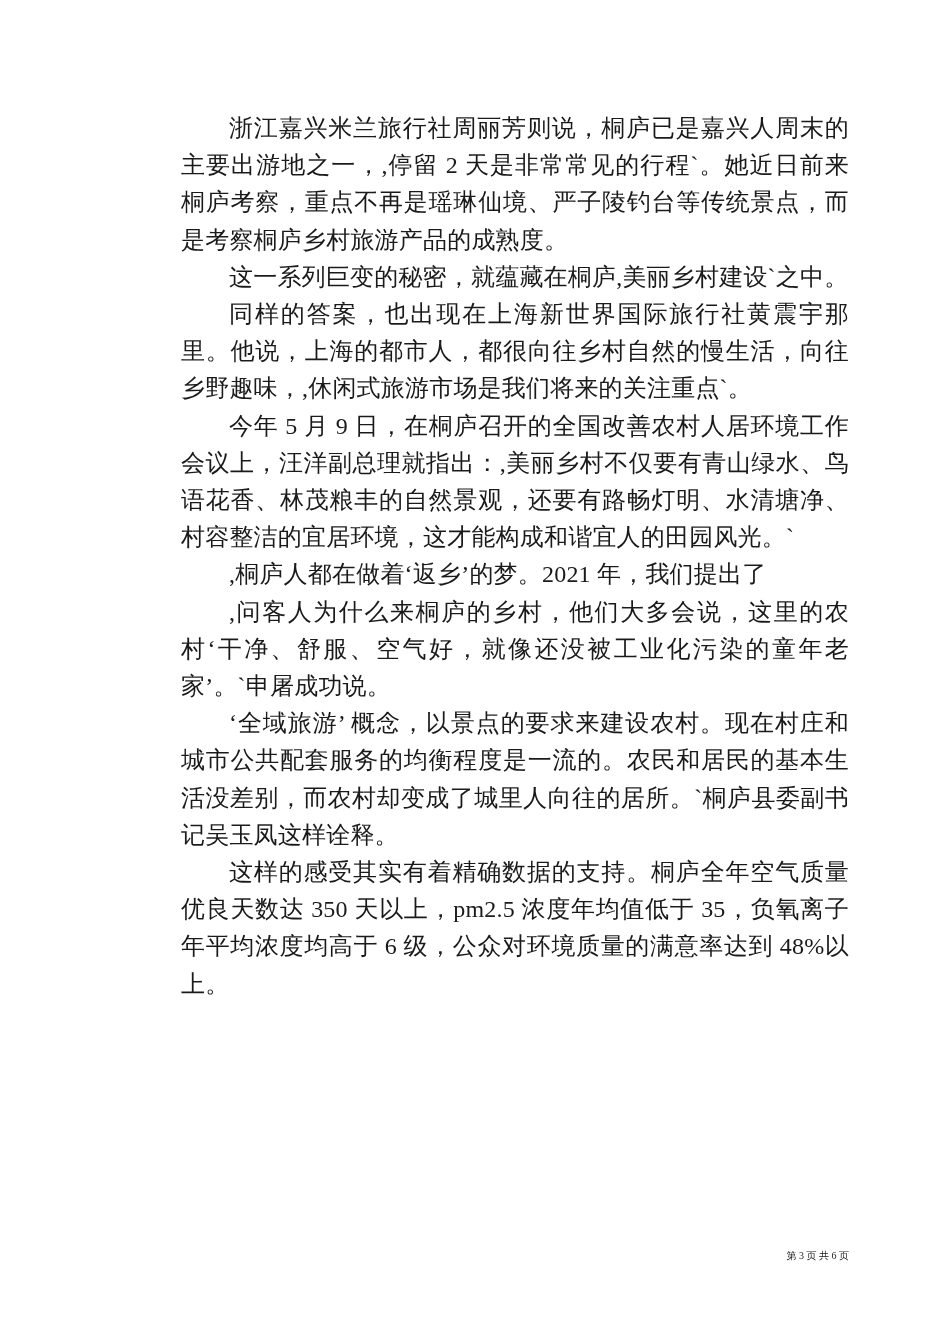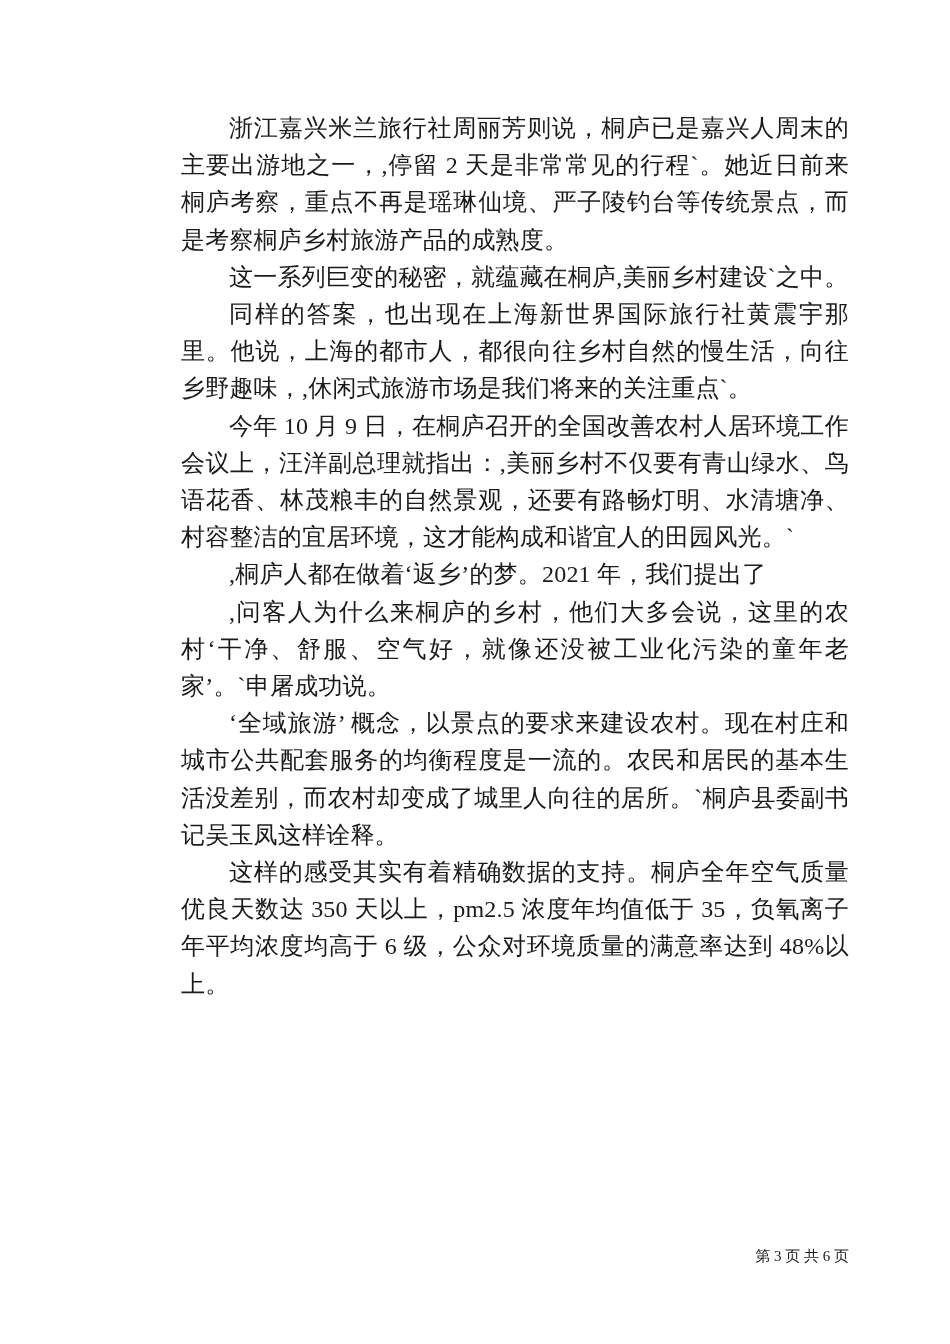--- a/index.html
+++ b/index.html
@@ -35,34 +35,34 @@
       text-align: justify;
       text-justify: inter-character;
       word-break: break-all;
     }
     .page-footer {
       position: absolute;
       left: 138px;
       top: 1246px;
       width: 668px;
       text-align: right;
-      font-size: 15px;
+      font-size: 10px;
       line-height: 20px;
       color: #1a1a1a;
     }
   </style>
 </head>
 <body>
 
 <div class="page">
   <div class="body-text">
     <p>浙江嘉兴米兰旅行社周丽芳则说，桐庐已是嘉兴人周末的主要出游地之一，,停留 2 天是非常常见的行程`。她近日前来桐庐考察，重点不再是瑶琳仙境、严子陵钓台等传统景点，而是考察桐庐乡村旅游产品的成熟度。</p>
     <p>这一系列巨变的秘密，就蕴藏在桐庐,美丽乡村建设`之中。</p>
     <p>同样的答案，也出现在上海新世界国际旅行社黄震宇那里。他说，上海的都市人，都很向往乡村自然的慢生活，向往乡野趣味，,休闲式旅游市场是我们将来的关注重点`。</p>
-    <p>今年 10 月 9 日，在桐庐召开的全国改善农村人居环境工作会议上，汪洋副总理就指出：,美丽乡村不仅要有青山绿水、鸟语花香、林茂粮丰的自然景观，还要有路畅灯明、水清塘净、村容整洁的宜居环境，这才能构成和谐宜人的田园风光。`</p>
+    <p>今年 5 月 9 日，在桐庐召开的全国改善农村人居环境工作会议上，汪洋副总理就指出：,美丽乡村不仅要有青山绿水、鸟语花香、林茂粮丰的自然景观，还要有路畅灯明、水清塘净、村容整洁的宜居环境，这才能构成和谐宜人的田园风光。`</p>
     <p>,桐庐人都在做着‘返乡’的梦。2021 年，我们提出了</p>
     <p>,问客人为什么来桐庐的乡村，他们大多会说，这里的农村‘干净、舒服、空气好，就像还没被工业化污染的童年老家’。`申屠成功说。</p>
     <p>‘全域旅游’ 概念，以景点的要求来建设农村。现在村庄和城市公共配套服务的均衡程度是一流的。农民和居民的基本生活没差别，而农村却变成了城里人向往的居所。`桐庐县委副书记吴玉凤这样诠释。</p>
     <p>这样的感受其实有着精确数据的支持。桐庐全年空气质量优良天数达 350 天以上，pm2.5 浓度年均值低于 35，负氧离子年平均浓度均高于 6 级，公众对环境质量的满意率达到 48%以上。</p>
   </div>
   <div class="page-footer">
     <span>第 3 页 共 6 页</span>
   </div>
 </div>
 

